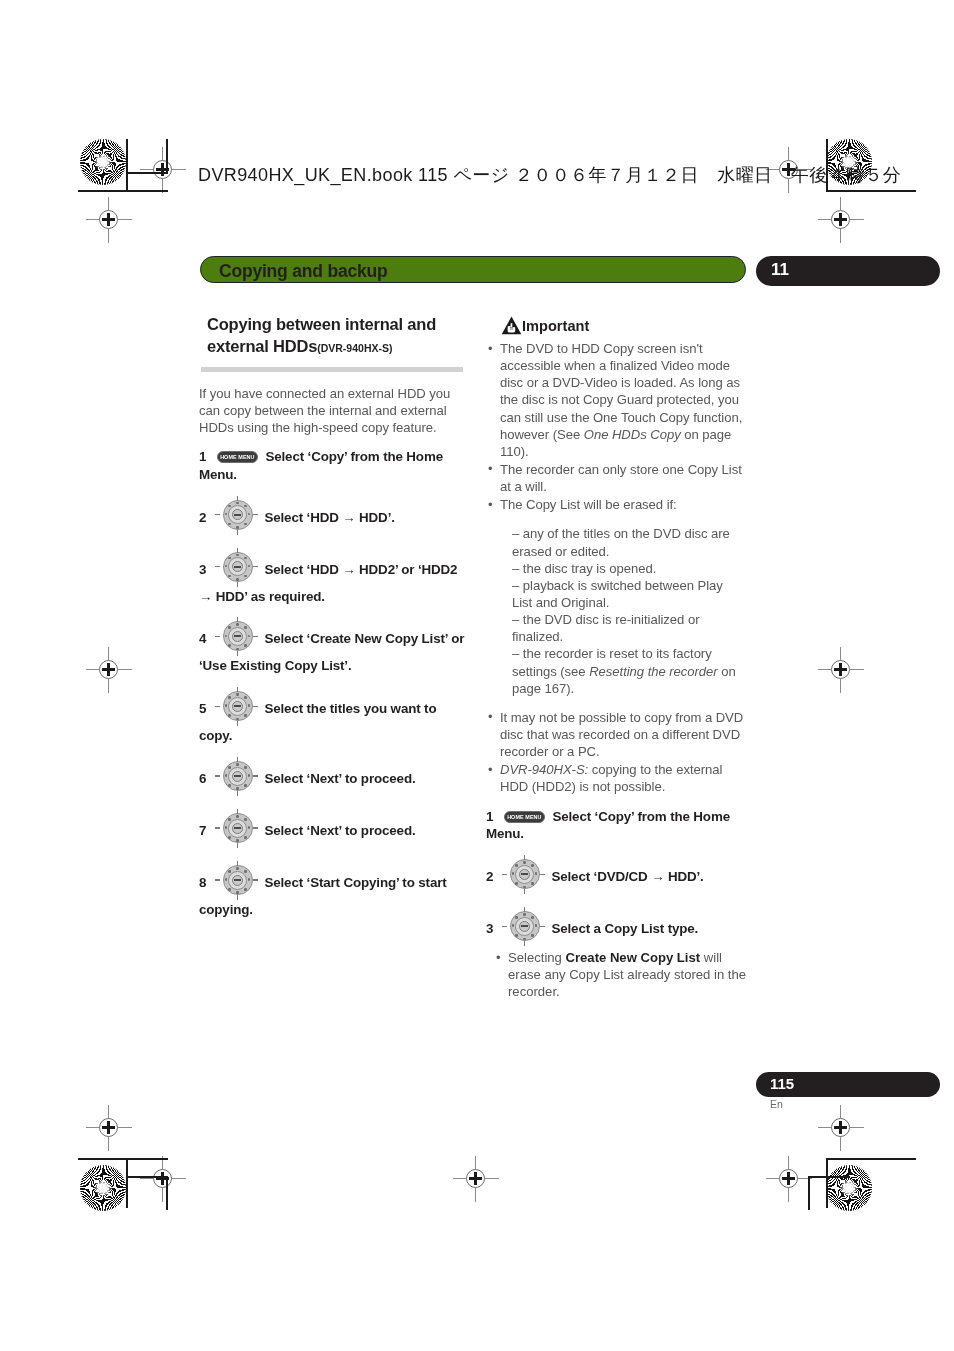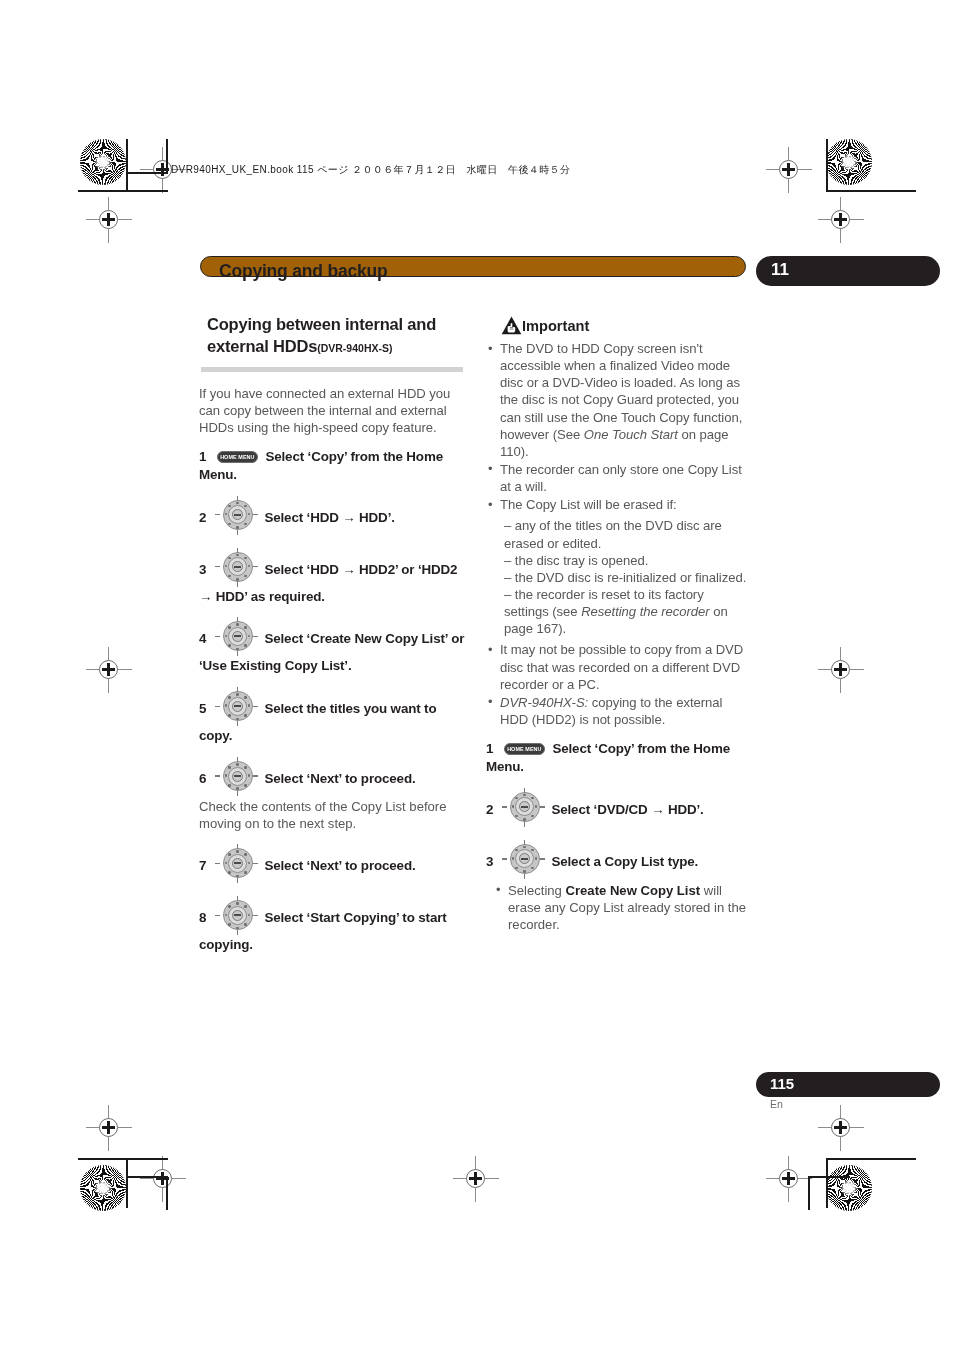--- a/index.html
+++ b/index.html
@@ -30,29 +30,29 @@
       repeating-conic-gradient(#111 0deg 2.2deg, #ffffff 2.2deg 4.4deg);
   }
   .reg-star::after { content:""; position:absolute; left:50%; top:50%; width:17px; height:17px;
     transform: translate(-50%,-50%) rotate(45deg);
     background: radial-gradient(circle, rgba(255,255,255,0.95) 0 35%, rgba(255,255,255,0.35) 60%, rgba(255,255,255,0) 75%); }
 
   .crop-line { position: absolute; background: #1a1a1a; }
 
   
   .book-header {
-    position: absolute; left: 171px; top: 163px;
-    font-size: 10px; letter-spacing: .4px; color: #1a1a1a;
+    position: absolute; left: 198px; top: 163px;
+    font-size: 18px; letter-spacing: .4px; color: #1a1a1a;
     white-space: nowrap; font-family: "Liberation Sans", sans-serif;
   }
 
   
   .chapter-bar {
-    position: absolute; left: 200px; top: 256px; width: 546px; height: 21px;
-    border: 1.7px solid #231f20; border-radius: 15px; background: #a16207;
+    position: absolute; left: 200px; top: 256px; width: 546px; height: 27px;
+    border: 1.7px solid #231f20; border-radius: 15px; background: #4d7c0f;
   }
   .chapter-title {
     position: absolute; left: 18px; top: 4px;
     font-size: 17.5px; font-weight: bold; letter-spacing: -.2px; color: #231f20;
   }
   .chapter-tab {
     position: absolute; left: 756px; top: 256px; width: 184px; height: 30px;
     background: #231f20; border-radius: 15px;
   }
   .chapter-num {
@@ -135,21 +135,21 @@
   .tri-icon { width: 21px; height: 19px; position: relative; flex: none; }
 
   ul.bullets { list-style: none; margin: 0; padding: 0; }
   ul.bullets > li {
     position: relative; padding-left: 14px; margin-bottom: 1px;
     font-size: 13.1px; line-height: 1.31; color: #58585b; letter-spacing: -.05px;
   }
   ul.bullets > li::before {
     content: "\2022"; position: absolute; left: 2px; top: -.5px; color: #58585b; font-size: 13px;
   }
-  .dash-list { margin: 4px; padding: 0; list-style: none; }
+  .dash-list { margin: 12px; padding: 0; list-style: none; }
   .dash-list li { font-size: 13.1px; line-height: 1.31; color: #58585b; }
   li b { color: #231f20; font-weight: bold; }
 
   .sub-bullets { list-style: none; margin: 2px 0 0 0; padding: 0; }
   .sub-bullets li {
     position: relative; padding-left: 14px; margin-left: 8px;
     font-size: 13.1px; line-height: 1.31; color: #58585b;
   }
   .sub-bullets li::before {
     content: "\2022"; position: absolute; left: 2px; top: -.5px; color: #58585b; font-size: 13px;
@@ -298,21 +298,20 @@
         <div class="step-head"><span class="step-num">3</span> <span class="ico-pad"><span class="outer"></span><span class="mid"></span><span class="inner"></span><span class="bar"></span><span class="tick t-up"></span><span class="tick t-dn"></span><span class="tick t-lf"></span><span class="tick t-rt"></span><span class="d" style="left: 21.4px; top: 6px;"></span><span class="d" style="left: 21.4px; top: 30.4px;"></span><span class="d" style="left: 10px; top: 17.2px;"></span><span class="d" style="left: 32.8px; top: 17.2px;"></span><span class="d" style="left: 13.4px; top: 9px;"></span><span class="d" style="left: 29.6px; top: 9px;"></span><span class="d" style="left: 13.4px; top: 27px;"></span><span class="d" style="left: 29.6px; top: 27px;"></span></span> <span>Select ‘HDD → HDD2’ or ‘HDD2 → HDD’ as required.</span></div>
       </div>
       <div class="step">
         <div class="step-head"><span class="step-num">4</span> <span class="ico-pad"><span class="outer"></span><span class="mid"></span><span class="inner"></span><span class="bar"></span><span class="tick t-up"></span><span class="tick t-dn"></span><span class="tick t-lf"></span><span class="tick t-rt"></span><span class="d" style="left: 21.4px; top: 6px;"></span><span class="d" style="left: 21.4px; top: 30.4px;"></span><span class="d" style="left: 10px; top: 17.2px;"></span><span class="d" style="left: 32.8px; top: 17.2px;"></span><span class="d" style="left: 13.4px; top: 9px;"></span><span class="d" style="left: 29.6px; top: 9px;"></span><span class="d" style="left: 13.4px; top: 27px;"></span><span class="d" style="left: 29.6px; top: 27px;"></span></span> <span>Select ‘Create New Copy List’ or ‘Use Existing Copy List’.</span></div>
       </div>
       <div class="step">
         <div class="step-head"><span class="step-num">5</span> <span class="ico-pad"><span class="outer"></span><span class="mid"></span><span class="inner"></span><span class="bar"></span><span class="tick t-up"></span><span class="tick t-dn"></span><span class="tick t-lf"></span><span class="tick t-rt"></span><span class="d" style="left: 21.4px; top: 6px;"></span><span class="d" style="left: 21.4px; top: 30.4px;"></span><span class="d" style="left: 10px; top: 17.2px;"></span><span class="d" style="left: 32.8px; top: 17.2px;"></span><span class="d" style="left: 13.4px; top: 9px;"></span><span class="d" style="left: 29.6px; top: 9px;"></span><span class="d" style="left: 13.4px; top: 27px;"></span><span class="d" style="left: 29.6px; top: 27px;"></span></span> <span>Select the titles you want to copy.</span></div>
       </div>
       <div class="step">
         <div class="step-head"><span class="step-num">6</span> <span class="ico-pad"><span class="outer"></span><span class="mid"></span><span class="inner"></span><span class="bar"></span><span class="tick t-up"></span><span class="tick t-dn"></span><span class="tick t-lf"></span><span class="tick t-rt"></span><span class="d" style="left: 21.4px; top: 6px;"></span><span class="d" style="left: 21.4px; top: 30.4px;"></span><span class="d" style="left: 10px; top: 17.2px;"></span><span class="d" style="left: 32.8px; top: 17.2px;"></span><span class="d" style="left: 13.4px; top: 9px;"></span><span class="d" style="left: 29.6px; top: 9px;"></span><span class="d" style="left: 13.4px; top: 27px;"></span><span class="d" style="left: 29.6px; top: 27px;"></span></span> <span>Select ‘Next’ to proceed.</span></div>
-        <p class="step-sub">Check the contents of the Copy List before moving on to the next step.</p>
       </div>
       <div class="step">
         <div class="step-head"><span class="step-num">7</span> <span class="ico-pad"><span class="outer"></span><span class="mid"></span><span class="inner"></span><span class="bar"></span><span class="tick t-up"></span><span class="tick t-dn"></span><span class="tick t-lf"></span><span class="tick t-rt"></span><span class="d" style="left: 21.4px; top: 6px;"></span><span class="d" style="left: 21.4px; top: 30.4px;"></span><span class="d" style="left: 10px; top: 17.2px;"></span><span class="d" style="left: 32.8px; top: 17.2px;"></span><span class="d" style="left: 13.4px; top: 9px;"></span><span class="d" style="left: 29.6px; top: 9px;"></span><span class="d" style="left: 13.4px; top: 27px;"></span><span class="d" style="left: 29.6px; top: 27px;"></span></span> <span>Select ‘Next’ to proceed.</span></div>
       </div>
       <div class="step">
         <div class="step-head"><span class="step-num">8</span> <span class="ico-pad"><span class="outer"></span><span class="mid"></span><span class="inner"></span><span class="bar"></span><span class="tick t-up"></span><span class="tick t-dn"></span><span class="tick t-lf"></span><span class="tick t-rt"></span><span class="d" style="left: 21.4px; top: 6px;"></span><span class="d" style="left: 21.4px; top: 30.4px;"></span><span class="d" style="left: 10px; top: 17.2px;"></span><span class="d" style="left: 32.8px; top: 17.2px;"></span><span class="d" style="left: 13.4px; top: 9px;"></span><span class="d" style="left: 29.6px; top: 9px;"></span><span class="d" style="left: 13.4px; top: 27px;"></span><span class="d" style="left: 29.6px; top: 27px;"></span></span> <span>Select ‘Start Copying’ to start copying.</span></div>
       </div>
     </div>
 </div>
 
@@ -331,25 +330,26 @@
         <g stroke="#1a1a1a" stroke-width="0.55" fill="none">
           <path d="M8.9 11.6 h3.4"></path>
           <path d="M8.9 13.1 h3.4"></path>
         </g>
       </svg>
     </span>
     <span class="imp-title">Important</span>
   </div>
 
   <ul class="bullets" id="important-bullets">
-      <li><span>The DVD to HDD Copy screen isn't accessible when a finalized Video mode disc or a DVD-Video is loaded. As long as the disc is not Copy Guard protected, you can still use the One Touch Copy function, however (See </span><i>One Touch Start</i><span> on page 110).</span></li>
+      <li><span>The DVD to HDD Copy screen isn't accessible when a finalized Video mode disc or a DVD-Video is loaded. As long as the disc is not Copy Guard protected, you can still use the One Touch Copy function, however (See </span><i>One HDDs Copy</i><span> on page 110).</span></li>
       <li><span>The recorder can only store one Copy List at a will.</span></li>
       <li><span>The Copy List will be erased if:</span><ul class="dash-list">
           <li><span>– any of the titles on the DVD disc are erased or edited.</span></li>
           <li><span>– the disc tray is opened.</span></li>
+          <li><span>– playback is switched between Play List and Original.</span></li>
           <li><span>– the DVD disc is re-initialized or finalized.</span></li>
           <li><span>– the recorder is reset to its factory settings (see </span><i>Resetting the recorder</i><span> on page 167).</span></li>
         </ul></li>
       <li><span>It may not be possible to copy from a DVD disc that was recorded on a different DVD recorder or a PC.</span></li>
       <li><i>DVR-940HX-S:</i><span> copying to the external HDD (HDD2) is not possible.</span></li>
     </ul>
 
   <div id="right-steps">
       <div class="step">
         <div class="step-head"><span class="step-num">1</span> <span class="ico-home"><span>HOME MENU</span></span> <span>Select ‘Copy’ from the Home Menu.</span></div>

